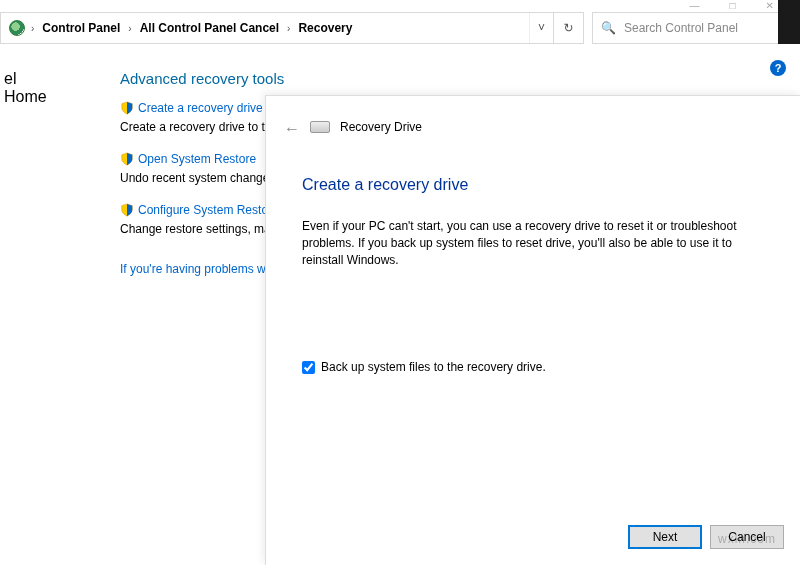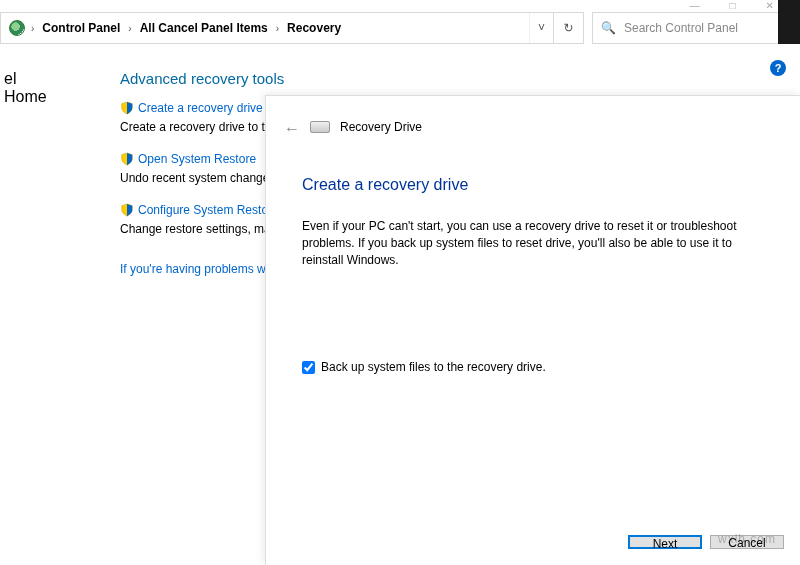--- a/index.html
+++ b/index.html
@@ -40,21 +40,21 @@
 .wizard .whead { display: flex; align-items: center; gap: 10px; padding: 22px 18px 10px 18px; }
 .wizard .back { color: #888; font-size: 16px; }
 .wizard .drvicon { width: 20px; height: 12px; background: linear-gradient(#eee,#ccc); border: 1px solid #999; border-radius: 2px; position: relative; }
 .wizard .wtitle { color: #000; font-size: 12px; }
 .wizard .wbody { padding: 10px 36px 0 36px; }
 .wizard .wh1 { color: #003399; font-size: 16px; font-weight: 400; margin: 20px 0 24px 0; }
 .wizard .wp { font-size: 12px; line-height: 1.4; color: #000; max-width: 440px; }
 .wizard .chk { margin-top: 92px; display: flex; align-items: center; gap: 6px; font-size: 12px; }
 .wizard .chk input { width: 13px; height: 13px; }
 .wizard .footer { position: absolute; right: 16px; bottom: 16px; display: flex; gap: 8px; }
-.wizard .footer button { width: 74px; height: 14px; background: #e1e1e1; border: 1px solid #adadad; font-size: 12px; }
+.wizard .footer button { width: 74px; height: 24px; background: #e1e1e1; border: 1px solid #adadad; font-size: 12px; }
 .wizard .footer button.primary { border: 2px solid #0078d7; }
 
 
 .wm { position: absolute; right: 24px; bottom: 19px; font-size: 12px; color: rgba(0,0,0,0.25); letter-spacing: 1px; pointer-events: none; }
 
 
 .darkstrip { position: absolute; right: 0; top: 0; width: 22px; height: 44px; background: #1a1a1a; }
 .windowctrl { position: absolute; right: 26px; top: 0; width: 120px; height: 12px; display:flex; justify-content: flex-end; gap: 30px; color: #aaa; font-size: 10px; }
 </style>
 </head>
@@ -68,21 +68,21 @@
 <div class="darkstrip"></div>
 
 <div class="toprow">
   <div class="addrwrap">
     <div class="addressbar">
       <div class="path">
         <span class="icon-cp"></span>
         <span class="chev">›</span>
         <span class="crumb">Control Panel</span>
         <span class="chev">›</span>
-        <span class="crumb">All Cancel Panel Items</span>
+        <span class="crumb">All Control Panel Cancel</span>
         <span class="chev">›</span>
         <span class="crumb">Recovery</span>
       </div>
       <div class="drop">˅</div>
       <div class="refresh">↻</div>
     </div>
   </div>
   <div class="searchbox">
     <span class="sicon">🔍</span>
     <span>Search Control Panel</span>

